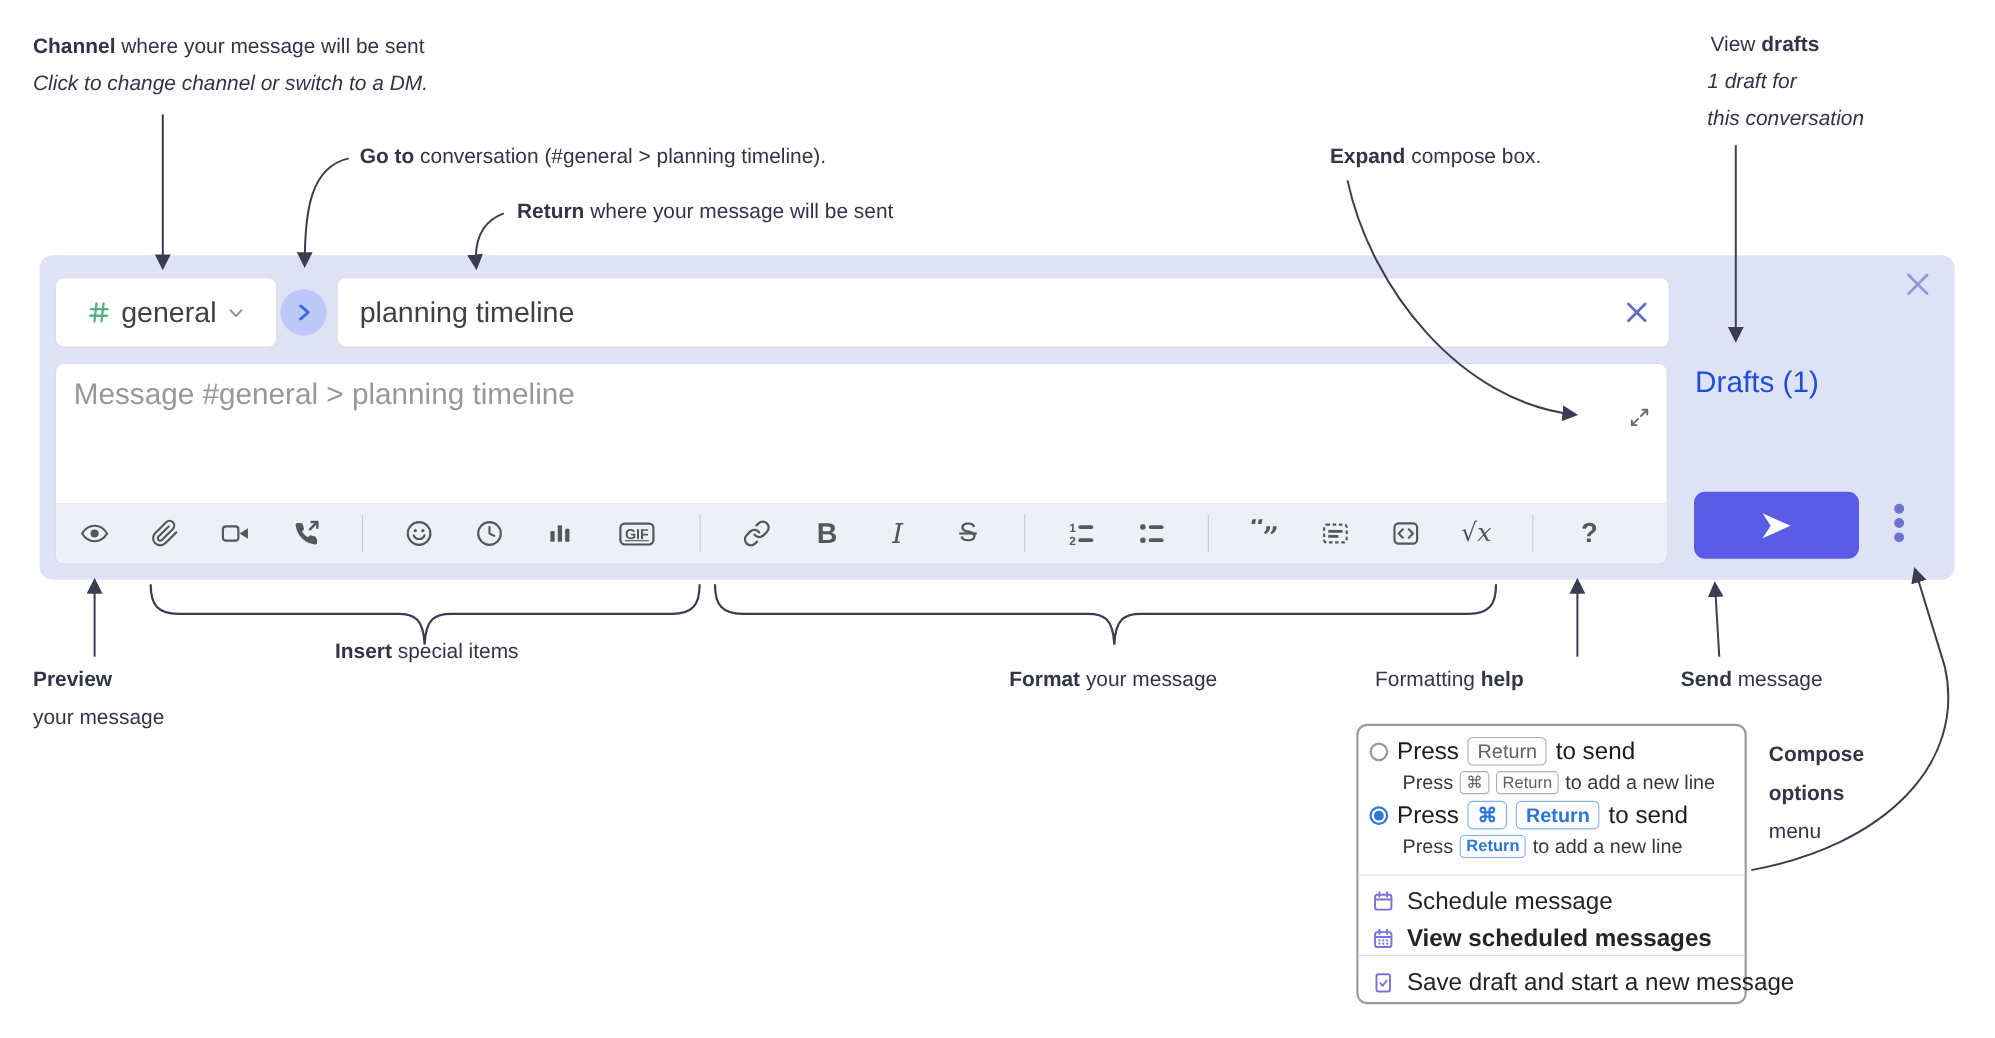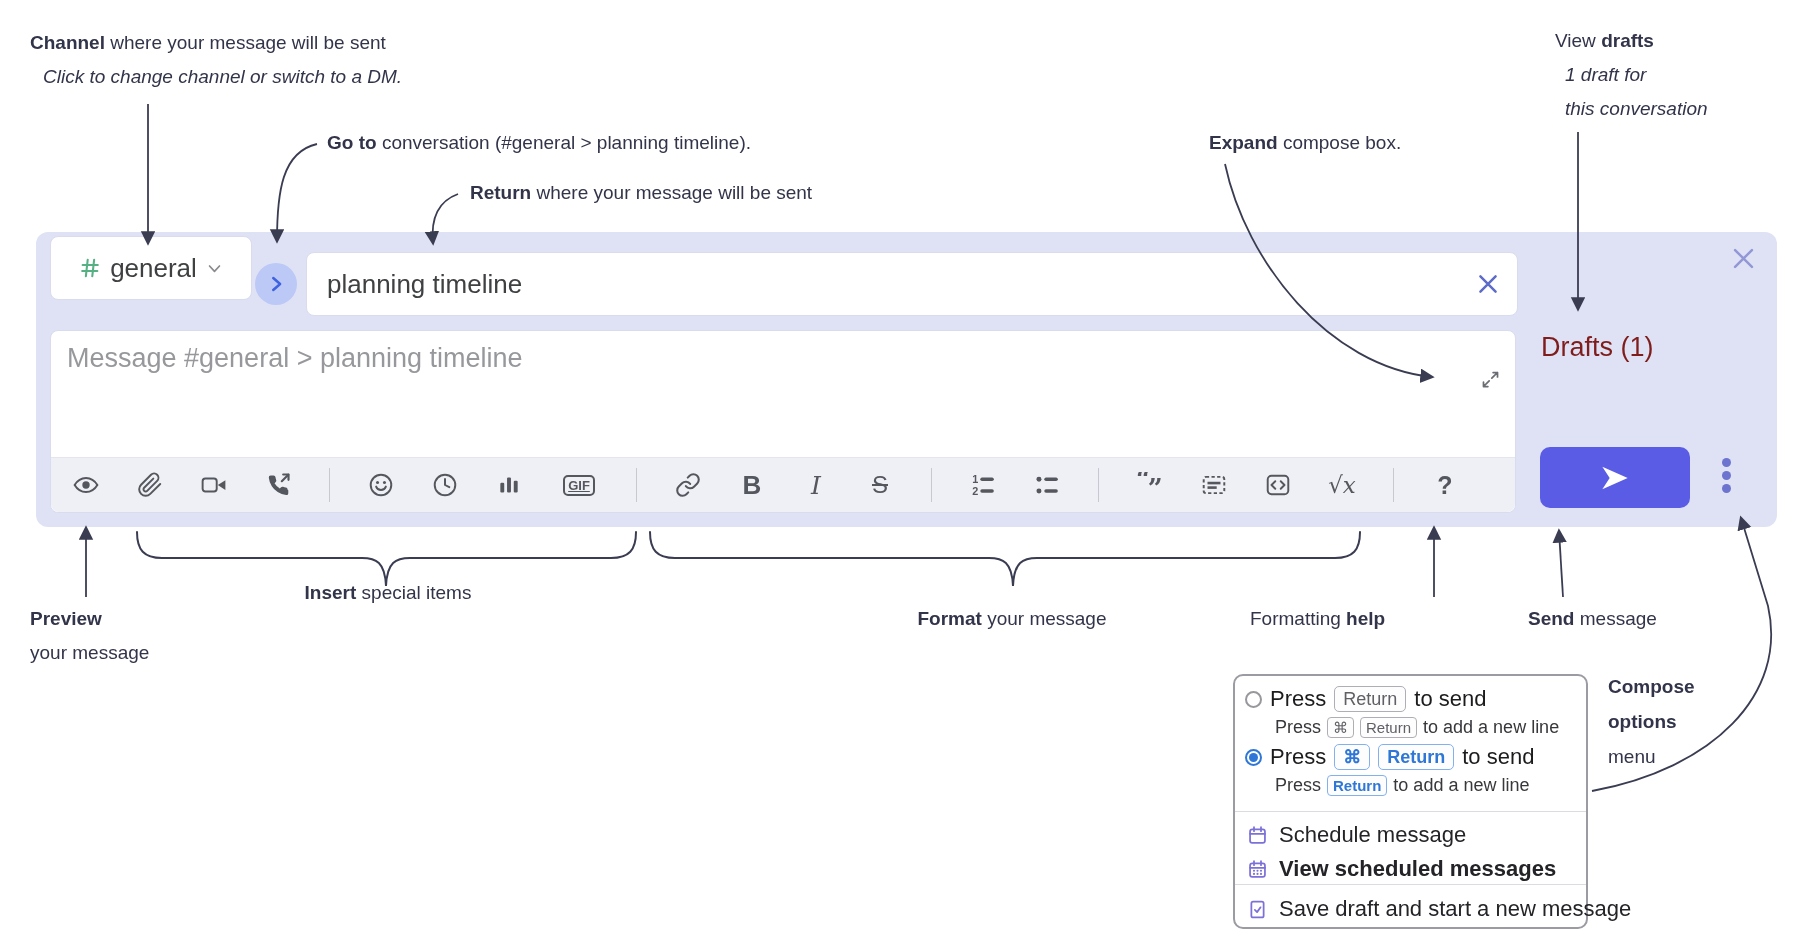--- a/index.html
+++ b/index.html
@@ -1,26 +1,26 @@
 <!DOCTYPE html>
 <html><head>
 <meta charset="utf-8">
 <style>
   html,body{margin:0;padding:0;background:#fff;}
   .canvas{position:relative;width:1814px;height:944px;background:#fff;overflow:hidden;
           font-family:"Liberation Sans",sans-serif;color:#32344a;}
   .ann{position:absolute;font-size:19px;line-height:33px;white-space:nowrap;z-index:2;}
   .ann .b{font-weight:700;}
-  .ann.i, .ann .i{font-style:italic;margin-left:13px;}
+  .ann.i, .ann .i{font-style:italic;}
   .center{text-align:center;white-space:nowrap;}
 
   
   .compose{position:absolute;left:36px;top:232px;width:1741px;height:295px;
            background:#dfe2f4;border-radius:12px;z-index:1;}
-  .channel-btn{position:absolute;left:14px;top:4px;width:202px;height:64px;background:#fff;
+  .channel-btn{position:absolute;left:14px;top:20px;width:202px;height:64px;background:#fff;
                border:1px solid #d9dcee;border-radius:8px;box-sizing:border-box;
                display:flex;align-items:center;justify-content:center;gap:9px;cursor:pointer;}
   .channel-label{font-size:26px;color:#3f4042;}
   .goto-btn{position:absolute;left:219px;top:31px;width:42px;height:42px;border-radius:50%;
             background:#bcc8f6;border:none;display:flex;align-items:center;justify-content:center;
             cursor:pointer;padding:0;}
   .topic-wrap{position:absolute;left:270px;top:20px;width:1212px;height:64px;background:#fff;
               border:1px solid #d9dcee;border-radius:8px;box-sizing:border-box;
               display:flex;align-items:center;}
   .topic-field{flex:1;border:none;outline:none;background:transparent;font-family:"Liberation Sans",sans-serif;
@@ -42,29 +42,29 @@
       color:#55575e;background:none;border:none;padding:0;cursor:pointer;}
   .ti.wide{width:38px;text-decoration:underline;}
   .sep{width:1px;height:34px;background:#c7c8d0;flex:none;}
   .glyph-b{font-size:26px;font-weight:700;color:#55575e;}
   .glyph-i{font-family:"DejaVu Serif",serif;font-style:italic;font-size:25px;color:#55575e;}
   .glyph-s{font-size:24px;color:#55575e;text-decoration:line-through;}
   .glyph-math{font-family:"DejaVu Serif",serif;font-style:italic;font-size:23px;color:#55575e;}
   .glyph-q{font-size:25px;font-weight:700;color:#55575e;}
   .gif-badge{border:2px solid #55575e;border-radius:5px;font-size:13px;font-weight:700;color:#55575e;
              padding:1px 3px;line-height:15px;}
-  .drafts-link{position:absolute;left:1505px;top:100px;font-size:27px;color:#7f1d1d;cursor:pointer;text-decoration:none;}
+  .drafts-link{position:absolute;left:1505px;top:100px;font-size:27px;color:#1d4ed8;cursor:pointer;text-decoration:none;}
   .send-btn{position:absolute;left:1504px;top:215px;width:150px;height:61px;border:none;border-radius:10px;
             background:#5a5ce6;display:flex;align-items:center;justify-content:center;cursor:pointer;}
   .ellipsis{position:absolute;left:1686px;top:226px;display:flex;flex-direction:column;gap:4px;cursor:pointer;}
   .ellipsis i{width:9px;height:9px;border-radius:50%;background:#6d74cf;}
 
   
   .popup{position:absolute;left:1233px;top:658px;width:355px;height:255px;background:#fff;
-         border:2px solid #9b9ba3;border-radius:10px;box-sizing:border-box;z-index:5;margin-top:16px;}
+         border:2px solid #9b9ba3;border-radius:10px;box-sizing:border-box;z-index:5;}
   .prow{position:absolute;display:flex;align-items:center;gap:8px;white-space:nowrap;
         font-size:22px;color:#1c1c1e;left:10px;}
   .prow.sub{left:40px;font-size:18px;color:#38383c;gap:6px;}
   .radio{width:17px;height:17px;border-radius:50%;border:2px solid #97979d;box-sizing:border-box;flex:none;position:relative;}
   .radio.sel{border-color:#2f77d6;}
   .radio.sel::after{content:"";position:absolute;inset:2px;border-radius:50%;background:#2f77d6;}
   .key{display:inline-block;border:1px solid #aeaeb4;border-radius:5px;background:#fdfdfe;
        padding:0 8px;font-size:18px;line-height:24px;color:#5f5f64;}
   .key.sm{font-size:15px;line-height:19px;padding:0 5px;border-radius:4px;}
   .key.blue{border-color:#83b1ee;color:#2f77d6;font-weight:700;}

